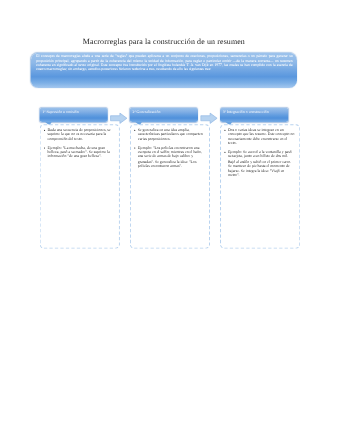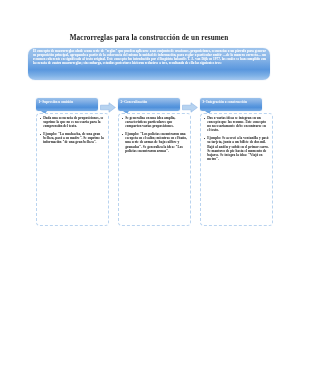--- a/index.html
+++ b/index.html
@@ -13,21 +13,20 @@
     overflow: hidden;
     font-family: "Liberation Serif", serif;
     color: #1a1a1a;
     position: relative;
   }
 
   .page {
     position: absolute;
     inset: 0;
     background: #ffffff;
-    font-weight: bold;
   }
 
   
   .doc-title {
     position: absolute;
     left: 0;
     right: 0;
     top: 34px;
     text-align: center;
     font-family: "Liberation Serif", serif;

